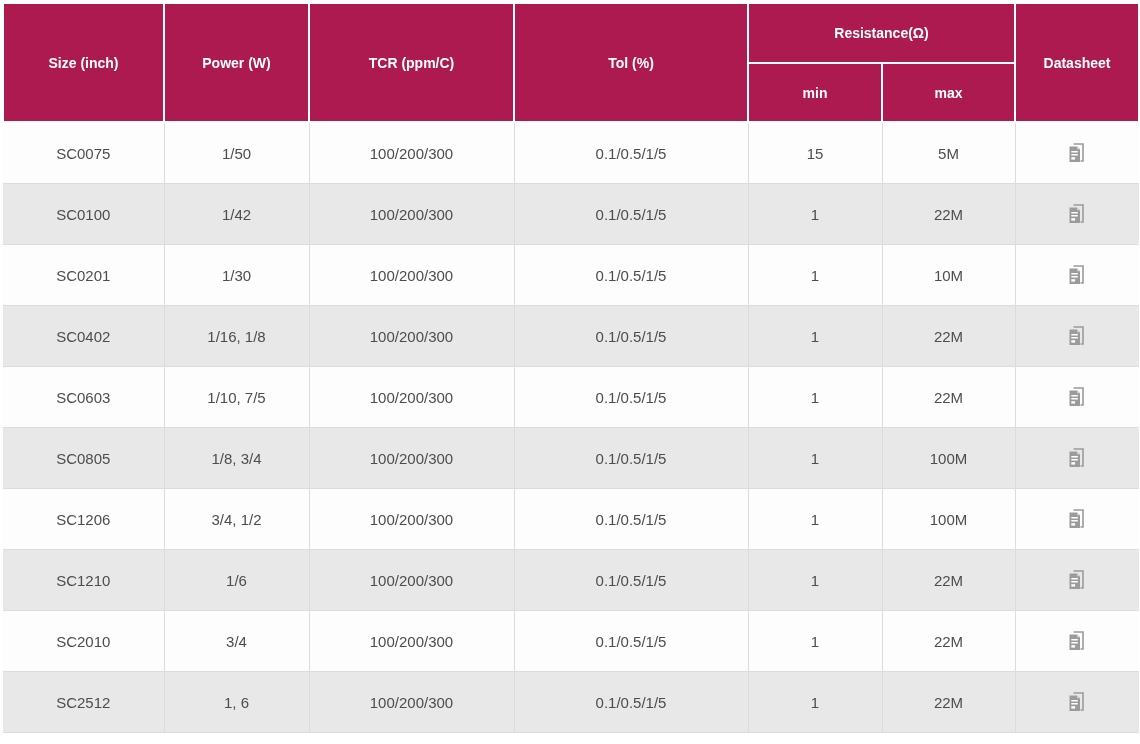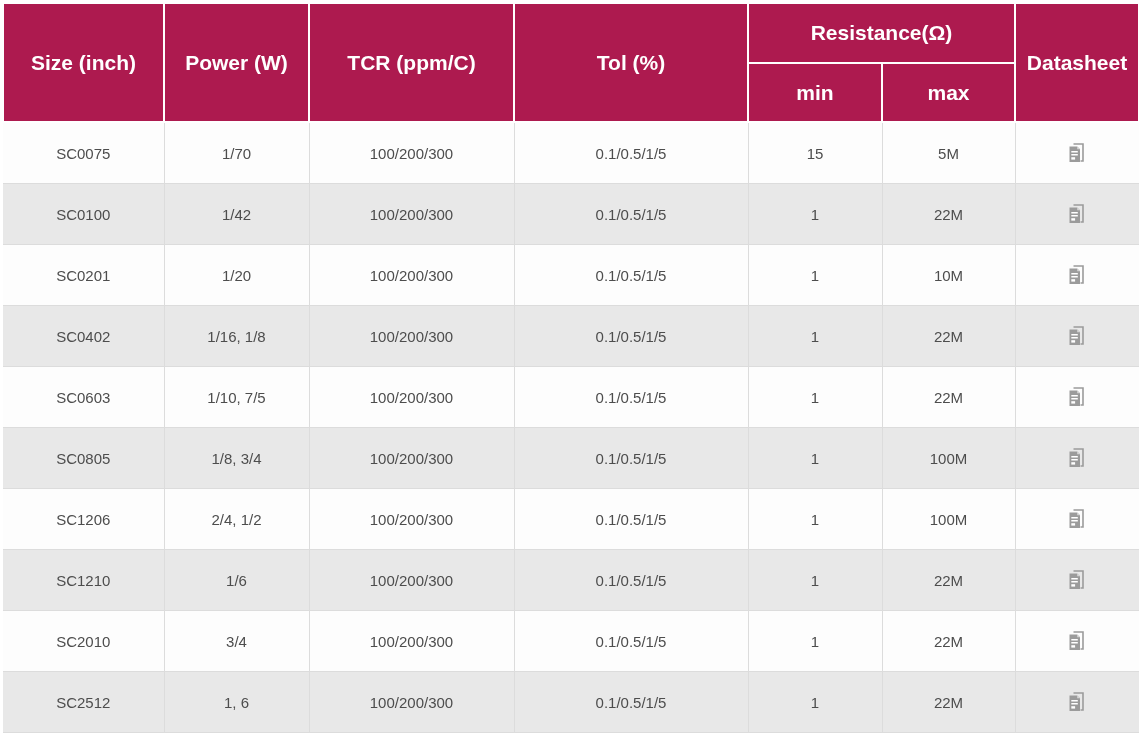--- a/index.html
+++ b/index.html
@@ -26,21 +26,21 @@
   }
   table.spec{
     border-collapse:collapse;
     table-layout:fixed;
     width:1136px;
   }
   table.spec thead th{
     background:var(--header_bg);
     color:var(--header_text);
     font-weight:700;
-    font-size:21px;
+    font-size:14px;
     border:2px solid #ffffff;
     text-align:center;
     vertical-align:middle;
     padding:0;
   }
   tr.h-top th{ height:58px; }
   tr.h-sub th{ height:57px; }
   th.span2{ height:119px; }
   table.spec tbody td{
     height:60px;
@@ -89,21 +89,21 @@
         <th class="span2" rowspan="2">Datasheet</th>
       </tr>
       <tr class="h-sub">
         <th>min</th>
         <th>max</th>
       </tr>
     </thead>
     <tbody>
         <tr>
     <td>SC0075</td>
-    <td>1/70</td>
+    <td>1/50</td>
     <td>100/200/300</td>
     <td>0.1/0.5/1/5</td>
     <td>15</td>
     <td>5M</td>
     <td>
       <span class="ds-link">
         <svg class="ds-icon" width="24" height="24" viewBox="0 0 24 24" aria-hidden="true">
           <path d="M8.5 3 H18 V20 H15.5" fill="none" stroke="var(--icon)" stroke-width="1.6"></path>
           <path d="M4.5 5.5 H12.2 L15 8.3 V21 H4.5 Z" fill="var(--icon)"></path>
           <path d="M12.2 5.5 L15 8.3 H12.2 Z" fill="#d6d6d6"></path>
@@ -129,21 +129,21 @@
           <path d="M12.2 5.5 L15 8.3 H12.2 Z" fill="#d6d6d6"></path>
           <rect x="6.3" y="10" width="6.5" height="1.5" fill="#ffffff"></rect>
           <rect x="6.3" y="13" width="6.5" height="1.5" fill="#ffffff"></rect>
           <rect x="6.3" y="16.2" width="3.8" height="2.4" fill="#ffffff"></rect>
         </svg>
       </span>
     </td>
   </tr>
         <tr>
     <td>SC0201</td>
-    <td>1/20</td>
+    <td>1/30</td>
     <td>100/200/300</td>
     <td>0.1/0.5/1/5</td>
     <td>1</td>
     <td>10M</td>
     <td>
       <span class="ds-link">
         <svg class="ds-icon" width="24" height="24" viewBox="0 0 24 24" aria-hidden="true">
           <path d="M8.5 3 H18 V20 H15.5" fill="none" stroke="var(--icon)" stroke-width="1.6"></path>
           <path d="M4.5 5.5 H12.2 L15 8.3 V21 H4.5 Z" fill="var(--icon)"></path>
           <path d="M12.2 5.5 L15 8.3 H12.2 Z" fill="#d6d6d6"></path>
@@ -209,21 +209,21 @@
           <path d="M12.2 5.5 L15 8.3 H12.2 Z" fill="#d6d6d6"></path>
           <rect x="6.3" y="10" width="6.5" height="1.5" fill="#ffffff"></rect>
           <rect x="6.3" y="13" width="6.5" height="1.5" fill="#ffffff"></rect>
           <rect x="6.3" y="16.2" width="3.8" height="2.4" fill="#ffffff"></rect>
         </svg>
       </span>
     </td>
   </tr>
         <tr>
     <td>SC1206</td>
-    <td>2/4, 1/2</td>
+    <td>3/4, 1/2</td>
     <td>100/200/300</td>
     <td>0.1/0.5/1/5</td>
     <td>1</td>
     <td>100M</td>
     <td>
       <span class="ds-link">
         <svg class="ds-icon" width="24" height="24" viewBox="0 0 24 24" aria-hidden="true">
           <path d="M8.5 3 H18 V20 H15.5" fill="none" stroke="var(--icon)" stroke-width="1.6"></path>
           <path d="M4.5 5.5 H12.2 L15 8.3 V21 H4.5 Z" fill="var(--icon)"></path>
           <path d="M12.2 5.5 L15 8.3 H12.2 Z" fill="#d6d6d6"></path>

